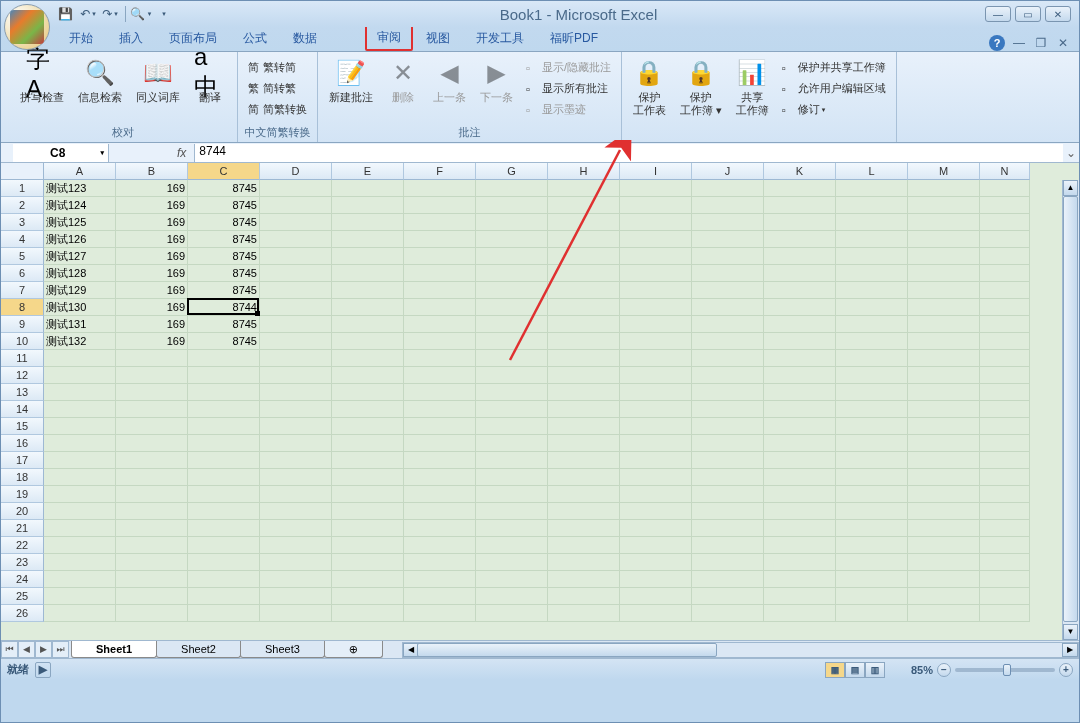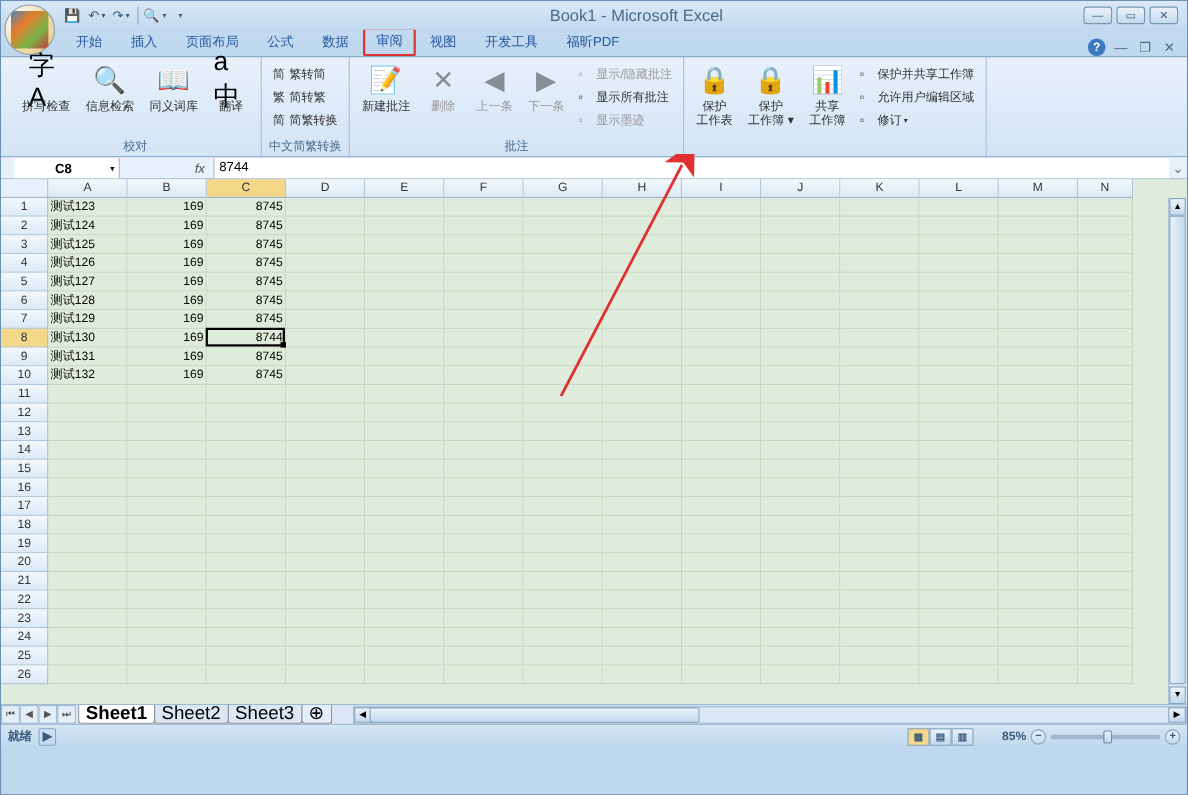--- a/index.html
+++ b/index.html
@@ -15,21 +15,21 @@
     .qat-item { width: 18px; height: 18px; display: flex; align-items: center; justify-content: center; cursor: pointer; color: #3a5a7a; }
     .qat-sep { width: 1px; height: 16px; background: #8aa6c1; margin: 0 2px; }
     .title-text { flex: 1; text-align: center; color: #4a6a8a; font-size: 15px; }
     .win-controls { display: flex; gap: 4px; margin-right: 8px; }
     .win-btn { width: 26px; height: 16px; border: 1px solid #7a95b0; border-radius: 3px; background: linear-gradient(to bottom, #eaf2fa, #c4d9ed); display: flex; align-items: center; justify-content: center; color: #3e5e7e; cursor: pointer; font-size: 10px; }
     .win-btn.close { color: #3e5e7e; }
     
     
     .tabstrip { height: 24px; display: flex; align-items: flex-end; padding-left: 55px; background: linear-gradient(to bottom, #c2d9ef, #bfd8ee); }
     .tab { padding: 4px 12px; color: #2859a0; cursor: pointer; border: 1px solid transparent; border-bottom: none; }
-    .tab.highlighted { border: 2px solid #e03030; border-radius: 2px; padding: 2px 10px; color: #2859a0; }
+    .tab.highlighted { border: 2px solid #e03030; border-radius: 2px; padding: 2px 10px; color: #2859a0; margin-left: 35px; }
     .tab-help { margin-left: auto; margin-right: 8px; display: flex; gap: 6px; align-items: center; }
     .help-icon { width: 16px; height: 16px; background: #3a78c0; border-radius: 50%; color: white; text-align: center; line-height: 16px; font-weight: bold; font-size: 11px; cursor: pointer; }
     .doc-win-btn { width: 16px; height: 14px; display: flex; align-items: center; justify-content: center; color: #4a6a8a; cursor: pointer; }
     
     
     .ribbon { height: 92px; background: linear-gradient(to bottom, #e8f1fb, #d3e4f5); border-top: 1px solid #8aa6c1; border-bottom: 1px solid #8aa6c1; display: flex; padding-left: 8px; }
     .ribbon-group { border-right: 1px solid #a8c0d8; display: flex; flex-direction: column; padding: 2px 4px 0; }
     .ribbon-group-content { flex: 1; display: flex; align-items: flex-start; }
     .ribbon-group-label { text-align: center; color: #4a6a8a; font-size: 11px; padding: 2px 0; }
     .rbtn { display: flex; flex-direction: column; align-items: center; padding: 2px 6px; cursor: pointer; border: 1px solid transparent; border-radius: 3px; }
@@ -62,21 +62,21 @@
     .cell.l { text-align: left; }
     .cell.r { text-align: right; }
     .sel-box { position: absolute; border: 2px solid #000; pointer-events: none; background: transparent; }
     .sel-handle { position: absolute; width: 5px; height: 5px; background: #000; bottom: -3px; right: -3px; }
     
     
     .sheet-tabs-bar { height: 18px; background: #dbe7f4; border-top: 1px solid #a0b8d0; display: flex; align-items: center; }
     .st-nav { display: flex; }
     .st-nav-btn { width: 17px; height: 17px; border: 1px solid #a0b8d0; background: #e4eef8; text-align: center; line-height: 14px; cursor: pointer; font-size: 9px; color: #555; }
     .st-tabs { display: flex; margin-left: 2px; }
-    .st-tab { padding: 0 6px; border: 1px solid #8a8a8a; border-top: none; background: #dbe7f4; font-size: 17px; line-height: 16px; cursor: pointer; border-radius: 0 0 3px 3px; margin-right: -1px; }
+    .st-tab { padding: 0 24px; border: 1px solid #8a8a8a; border-top: none; background: #dbe7f4; font-size: 11px; line-height: 16px; cursor: pointer; border-radius: 0 0 3px 3px; margin-right: -1px; }
     .st-tab.active { background: #fff; font-weight: bold; }
     .st-scroll { flex: 1; margin-left: 20px; display: flex; align-items: center; }
     .hscroll { flex: 1; height: 16px; background: #dbe7f4; border: 1px solid #a0b8d0; position: relative; }
     .hscroll-thumb { position: absolute; left: 14px; top: 0; width: 300px; height: 14px; background: linear-gradient(to bottom, #eaf2fa, #c4d9ed); border: 1px solid #8aa6c1; border-radius: 2px; }
     .hscroll-btn { width: 16px; height: 14px; background: linear-gradient(to bottom, #eaf2fa, #c4d9ed); border: 1px solid #8aa6c1; text-align: center; line-height: 12px; font-size: 8px; position: absolute; top: 0; }
     
     
     .vscroll { position: absolute; right: 0; top: 17px; width: 17px; bottom: 0; background: #dbe7f4; border-left: 1px solid #a0b8d0; }
     .vscroll-btn { width: 15px; height: 16px; background: linear-gradient(to bottom, #eaf2fa, #c4d9ed); border: 1px solid #8aa6c1; text-align: center; line-height: 14px; font-size: 8px; }
     .vscroll-thumb { width: 15px; background: linear-gradient(to right, #eaf2fa, #c4d9ed); border: 1px solid #8aa6c1; border-radius: 2px; height: calc(100% - 34px); margin-top: 0; }

